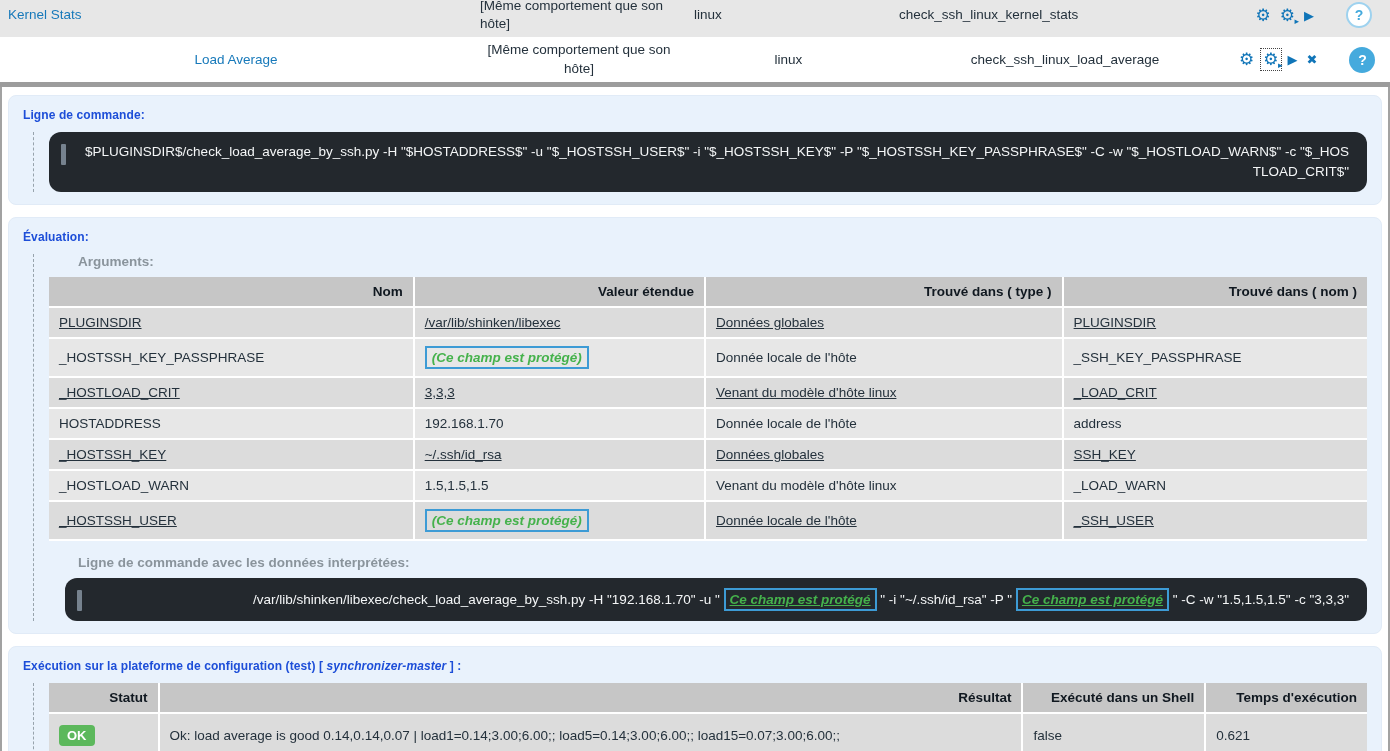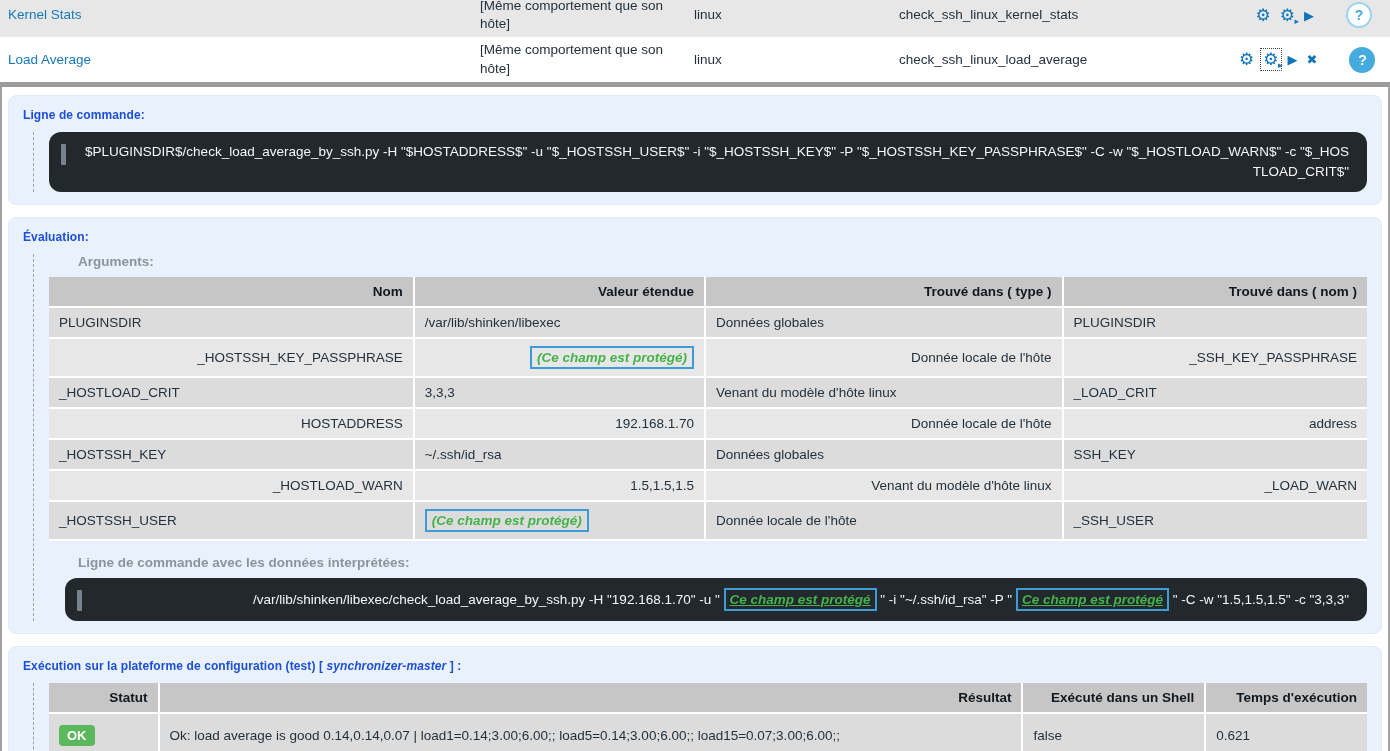--- a/index.html
+++ b/index.html
@@ -4,21 +4,21 @@
 <style>
   * { margin:0; padding:0; box-sizing:border-box; }
   html,body { width:1390px; height:751px; overflow:hidden; background:#fff;
     font-family:"Liberation Sans","DejaVu Sans",sans-serif; font-size:13.5px; color:#24313c; }
 
   
   .top-table { margin-top:-7px; }
   .top-row { display:grid; grid-template-columns:472px 214px 205px 348px 1fr 62px;
     align-items:center; min-height:36px; }
   .top-row.odd { background:#e7e7e7; }
-  .top-row.even { background:#ffffff; min-height:38px; }
+  .top-row.even { background:#ffffff; min-height:38px;text-align:center; }
   .top-cell { padding:4px 8px; line-height:1.35; }
   .svc-link { color:#1779ba; text-decoration:none; cursor:pointer; }
   .icon-cell { display:flex; justify-content:flex-end; align-items:center; gap:9px; padding-right:14px; }
   .act-icon { color:#1075b8; cursor:pointer; line-height:1; position:relative; display:inline-block; }
   .act-icon.gear { font-size:17px; }
   .act-icon.rungear { font-size:17px; }
   .act-icon.rungear .mini-play { position:absolute; right:-4px; bottom:-2px; font-size:9px; color:#1075b8; }
   .act-icon.play { font-size:13px; }
   .act-icon.del { font-size:13px; font-weight:bold; }
   .act-icon.focused { outline:1px dotted #444; outline-offset:2px; }
@@ -54,22 +54,22 @@
   .code-block .chip { text-decoration:underline; padding:0 4px; }
 
   
   table.data { border-collapse:separate; border-spacing:0; width:100%; table-layout:fixed; }
   table.data th { background:#c6c6c6; text-align:right; font-weight:bold; color:#101820;
     padding:7px 10px; border-right:2px solid #fff; border-bottom:2px solid #fff; }
   table.data th:last-child { border-right:none; }
   table.data td { padding:7px 10px; border-right:2px solid #fff; border-bottom:2px solid #fff;
     color:#24313c; overflow:hidden; }
   table.data td:last-child { border-right:none; }
-  table.data tr.r-odd td { background:#dcdcdc; }
-  table.data tr.r-even td { background:#e7e7e7;text-align:right; }
+  table.data tr.r-odd td { background:#dcdcdc;text-decoration:underline; }
+  table.data tr.r-even td { background:#e7e7e7; }
   table.data.exec td { padding:11px 10px; background:#dcdcdc; }
 
   .badge-ok { display:inline-block; background:#5cb85c; color:#fff; font-weight:bold;
     border-radius:4px; padding:3px 8px; font-size:13px; }
 
   .interp-wrap { margin-top:14px; }
   .interp-wrap .code-block { margin-left:16px; }
 </style>
 </head>
 <body>

